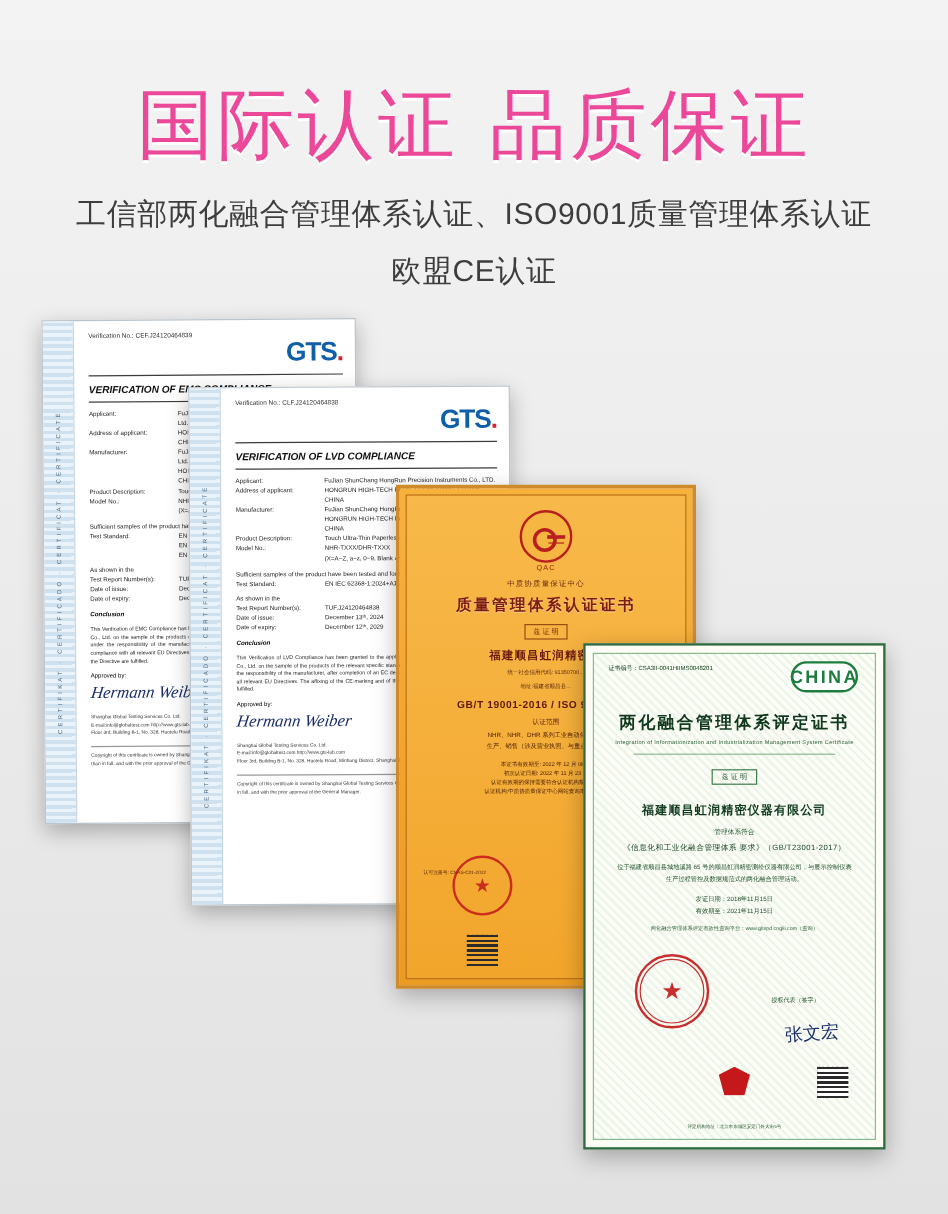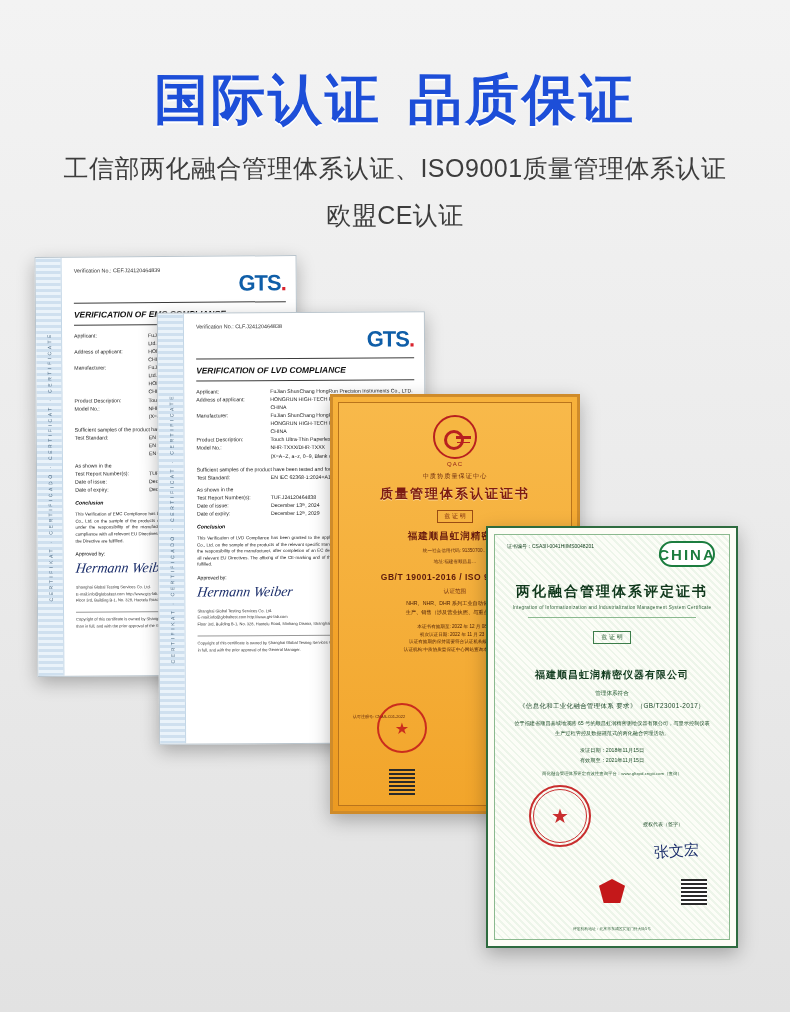--- a/index.html
+++ b/index.html
@@ -13,24 +13,24 @@
     overflow: hidden;
   }
 
   
   .headline-wrap {
     padding-top: 72px;
     text-align: center;
   }
   .headline {
     font-family: "Liberation Sans", sans-serif;
-    font-weight: bold;
-    font-size: 54px;
+    font-weight: normal;
+    font-size: 64px;
     letter-spacing: 3px;
-    color: #1d4ed8;
+    color: #ec4899;
     line-height: 1;
     margin: 0;
     text-shadow: 0 2px 0 #ffffff;
   }
   .headline .gap { display: inline-block; width: 26px; }
   .subline1 {
     margin-top: 26px;
     font-size: 25px;
     color: #3d3d3d;
     letter-spacing: 0.5px;
@@ -224,21 +224,21 @@
     display: flex; align-items: center; justify-content: center;
     background: #fff;
   }
   .cesi .maintitle {
     margin-top: 34px;
     font-size: 14px; font-weight: bold; color: #10381c; letter-spacing: 2px;
   }
   .cesi .entitle { font-size: 4.6px; color: #2b5d35; margin-top: 4px; letter-spacing: .3px;}
   .cesi .divider { width: 80%; height: 1px; background: #8bb98f; margin: 7px auto; }
   .cesi .zheng { display: inline-block; border: 1px solid #3d7d4a; padding: 1px 7px; font-size: 6px; color: #245c30;}
-  .cesi .company { font-size: 10px; font-weight: bold; color: #103a1d; margin-top: 24px; letter-spacing: 1px;}
+  .cesi .company { font-size: 10px; font-weight: bold; color: #103a1d; margin-top: 14px; letter-spacing: 1px;}
   .cesi .sys-label { font-size: 5.6px; color: #235a2e; margin-top: 8px; }
   .cesi .std { font-size: 6.4px; color: #123f1f; margin-top: 4px; letter-spacing: .4px;}
   .cesi .para { font-size: 5.2px; color: #1d4c27; line-height: 1.85; margin-top: 8px; text-align: center; padding: 0 6px;}
   .cesi .dates { font-size: 5.2px; color: #1d4c27; line-height: 1.8; margin-top: 8px; }
   .cesi .weburl { font-size: 4.4px; color: #2b5d35; margin-top: 6px; }
   .cesi .stamp {
     position: absolute; left: 34px; bottom: 92px;
     width: 62px; height: 62px; border-radius: 50%;
     border: 2px solid #c4181a; opacity: .9;
   }

